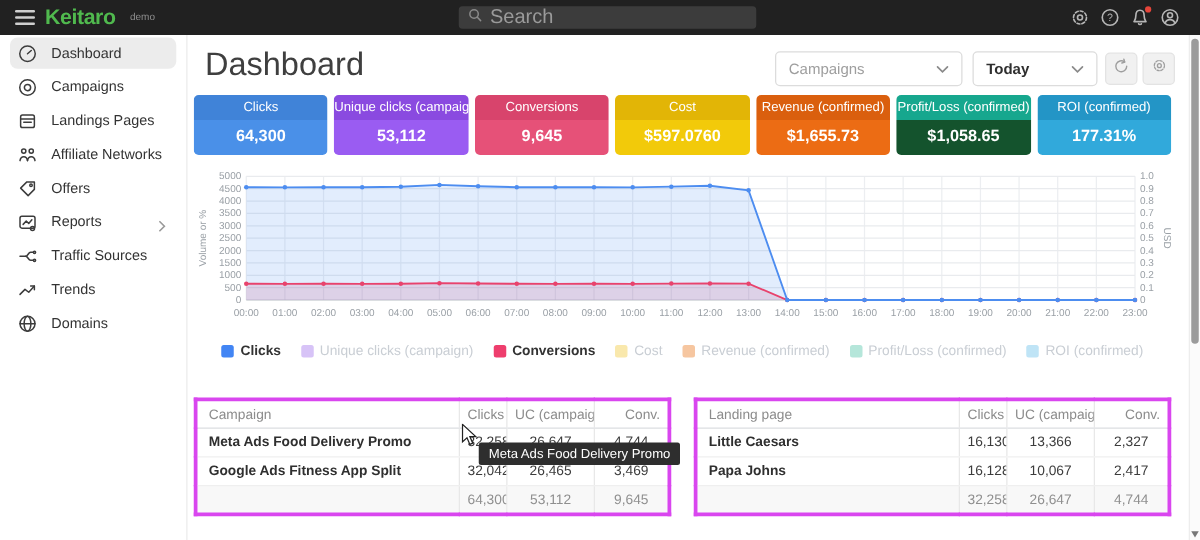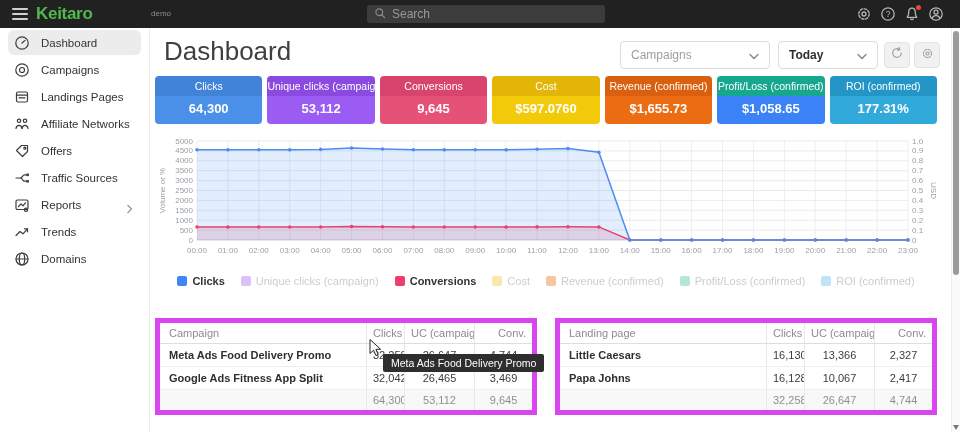--- a/index.html
+++ b/index.html
@@ -3,23 +3,23 @@
 <meta charset="utf-8">
 <style>
   * { margin:0; padding:0; box-sizing:border-box; }
   html,body { width:960px; height:432px; overflow:hidden; background:#fff;
     font-family:"Liberation Sans", sans-serif; }
   
   #topbar { position:absolute; left:0; top:0; width:960px; height:28px; background:#212121; z-index:30; }
   #hamburger { position:absolute; left:12px; top:8px; width:16px; height:12px; cursor:pointer; }
   #hamburger span { display:block; height:2px; background:#cfcfcf; margin-bottom:3px; border-radius:1px; }
   #brand { position:absolute; left:36px; top:4px; font-size:17px; font-weight:bold; color:#50b94e; letter-spacing:-0.3px; }
-  #brand-suffix { position:absolute; left:104px; top:9px; font-size:8px; color:#8d8d8d;margin-left:47px; }
+  #brand-suffix { position:absolute; left:104px; top:9px; font-size:8px; color:#8d8d8d; }
   #searchbox { position:absolute; left:367px; top:5px; width:238px; height:18px; background:#3c3c3c; border-radius:3px; display:flex; align-items:center; padding:0 7px; }
-  #searchbox input { background:transparent; border:none; outline:none; color:#cfcfcf; font-size:12px; margin-left:6px; width:190px; font-family:"Liberation Sans",sans-serif; }
+  #searchbox input { background:transparent; border:none; outline:none; color:#cfcfcf; font-size:16px; margin-left:6px; width:190px; font-family:"Liberation Sans",sans-serif; }
   #searchbox input::placeholder { color:#9a9a9a; }
   .tb-icon { position:absolute; top:6px; width:16px; height:16px; cursor:pointer; }
   .tb-icon svg { stroke:#b5b5b5; fill:none; stroke-width:1.3; stroke-linecap:round; stroke-linejoin:round; }
   #bell-dot { position:absolute; right:-1px; top:-1px; width:5px; height:5px; background:#e5453a; border-radius:50%; }
   
   #sidebar { position:absolute; left:0; top:28px; width:150px; height:404px; background:#fff; border-right:1px solid #ececec; z-index:10; }
   .sb-item { position:relative; margin:2px 8px; height:25px; border-radius:6px; display:flex; align-items:center; padding:0 6px; cursor:pointer; }
   .sb-item.active { background:#ececec; }
   .sb-item .sb-icon { width:16px; height:16px; margin-right:11px; flex:none; }
   .sb-item .sb-icon svg { stroke:#3c3c3c; fill:none; stroke-width:1.2; stroke-linecap:round; stroke-linejoin:round; }
@@ -46,21 +46,21 @@
   .card .card-label { height:20px; line-height:20px; font-size:10.5px; white-space:nowrap; overflow:hidden; }
   .card .card-value { height:28px; line-height:26px; font-size:13px; font-weight:bold; }
   
   #chart-panel { position:absolute; left:5px; top:105px; width:782px; height:165px; }
   #chart-svg text { font-family:"Liberation Sans",sans-serif; }
   #legend { position:absolute; left:0; top:142px; width:782px; display:flex; justify-content:center; gap:16px; }
   .lg-item { display:flex; align-items:center; gap:5px; cursor:pointer; }
   .lg-swatch { width:10px; height:10px; border-radius:2px; }
   .lg-label { font-size:11px; }
   
-  .dtable { position:absolute; top:290px; width:382px; background:#fff; border:5px solid #d946ef; border-collapse:collapse; table-layout:fixed; }
+  .dtable { position:absolute; top:290px; width:382px; background:#fff; border:3px solid #d946ef; border-collapse:collapse; table-layout:fixed; }
   #table-campaigns { left:5px; }
   #table-landings { left:405px; }
   .dtable th, .dtable td { font-size:11px; padding:0 6px; height:23px; white-space:nowrap; overflow:hidden; }
   .dtable th { color:#8c8c8c; font-weight:400; text-align:right; border-bottom:1px solid #dcdee1; }
   .dtable th.name-col { text-align:left; padding-left:9px; }
   .dtable th.sorted { border-top:2px solid #6b6b6b; text-align:center; }
   .dtable td { color:#3c3c3c; text-align:center; border-bottom:1px solid #efefef; }
   .dtable td.name-col { text-align:left; font-weight:bold; color:#2f2f2f; padding-left:9px; }
   .dtable .num-border { border-left:1px solid #e8e8e8; }
   .dtable td.clip-col, .dtable th.clip-col { text-align:left; padding-right:0; }
@@ -155,40 +155,40 @@
     </div>
     <div class="sb-item">
       <span class="sb-icon"><svg width="16" height="16" viewBox="0 0 16 16">
           <path d="M7.5 2.5 H13.5 V8.5 L8.5 13.5 L2.5 7.5 Z"></path>
           <circle cx="10.8" cy="5.2" r="1"></circle>
         </svg></span>
       <span class="sb-label">Offers</span>
     </div>
     <div class="sb-item">
       <span class="sb-icon"><svg width="16" height="16" viewBox="0 0 16 16">
+          <rect x="2" y="3" width="12" height="9.5" rx="1.5"></rect>
+          <path d="M4.5 9.5 L7 6.8 L9 8.8 L11.5 5.8"></path>
+          <circle cx="12" cy="12.8" r="1.6"></circle>
+        </svg></span>
+      <span class="sb-label">Reports</span>
+      <span class="sb-chev"><svg width="7" height="10" viewBox="0 0 7 10">
+          <path d="M1.5 1 L5.5 5 L1.5 9"></path>
+        </svg></span>
+    </div>
+    <div class="sb-item">
+      <span class="sb-icon"><svg width="16" height="16" viewBox="0 0 16 16">
           <path d="M2 8 H6.5 C8.5 8 8.5 4.8 10.5 4.8 H12.5"></path>
           <path d="M6.5 8 C8.5 8 8.5 11.2 10.5 11.2 H12.5"></path>
           <circle cx="13.6" cy="4.8" r="0.9"></circle>
           <circle cx="13.6" cy="11.2" r="0.9"></circle>
         </svg></span>
       <span class="sb-label">Traffic Sources</span>
     </div>
     <div class="sb-item">
       <span class="sb-icon"><svg width="16" height="16" viewBox="0 0 16 16">
-          <rect x="2" y="3" width="12" height="9.5" rx="1.5"></rect>
-          <path d="M4.5 9.5 L7 6.8 L9 8.8 L11.5 5.8"></path>
-          <circle cx="12" cy="12.8" r="1.6"></circle>
-        </svg></span>
-      <span class="sb-label">Reports</span>
-      <span class="sb-chev"><svg width="7" height="10" viewBox="0 0 7 10">
-          <path d="M1.5 1 L5.5 5 L1.5 9"></path>
-        </svg></span>
-    </div>
-    <div class="sb-item">
-      <span class="sb-icon"><svg width="16" height="16" viewBox="0 0 16 16">
           <path d="M2 11.5 L6 7.5 L9 9.8 L13.5 4.8"></path>
           <path d="M10.5 4.8 H13.5 V7.8"></path>
         </svg></span>
       <span class="sb-label">Trends</span>
     </div>
     <div class="sb-item">
       <span class="sb-icon"><svg width="16" height="16" viewBox="0 0 16 16">
           <circle cx="8" cy="8" r="6"></circle>
           <ellipse cx="8" cy="8" rx="2.7" ry="6"></ellipse>
           <path d="M2 8 H14"></path>
@@ -241,21 +241,21 @@
       <div class="card">
         <div class="card-label" style="background: rgb(226, 181, 6);">Cost</div>
         <div class="card-value" style="background: rgb(242, 202, 10);">$597.0760</div>
       </div>
       <div class="card">
         <div class="card-label" style="background: rgb(218, 95, 14);">Revenue (confirmed)</div>
         <div class="card-value" style="background: rgb(236, 108, 20);">$1,655.73</div>
       </div>
       <div class="card">
         <div class="card-label" style="background: rgb(22, 167, 142);">Profit/Loss (confirmed)</div>
-        <div class="card-value" style="background: #3b82f6;">$1,058.65</div>
+        <div class="card-value" style="background: #14532d;">$1,058.65</div>
       </div>
       <div class="card">
         <div class="card-label" style="background: rgb(35, 149, 198);">ROI (confirmed)</div>
         <div class="card-value" style="background: rgb(49, 169, 219);">177.31%</div>
       </div>
     </div>
 
   <div id="chart-panel">
     <svg id="chart-svg" width="782" height="132">
         <line x1="42" x2="42" y1="8" y2="107" stroke="#eceef1" stroke-width="1"></line>

